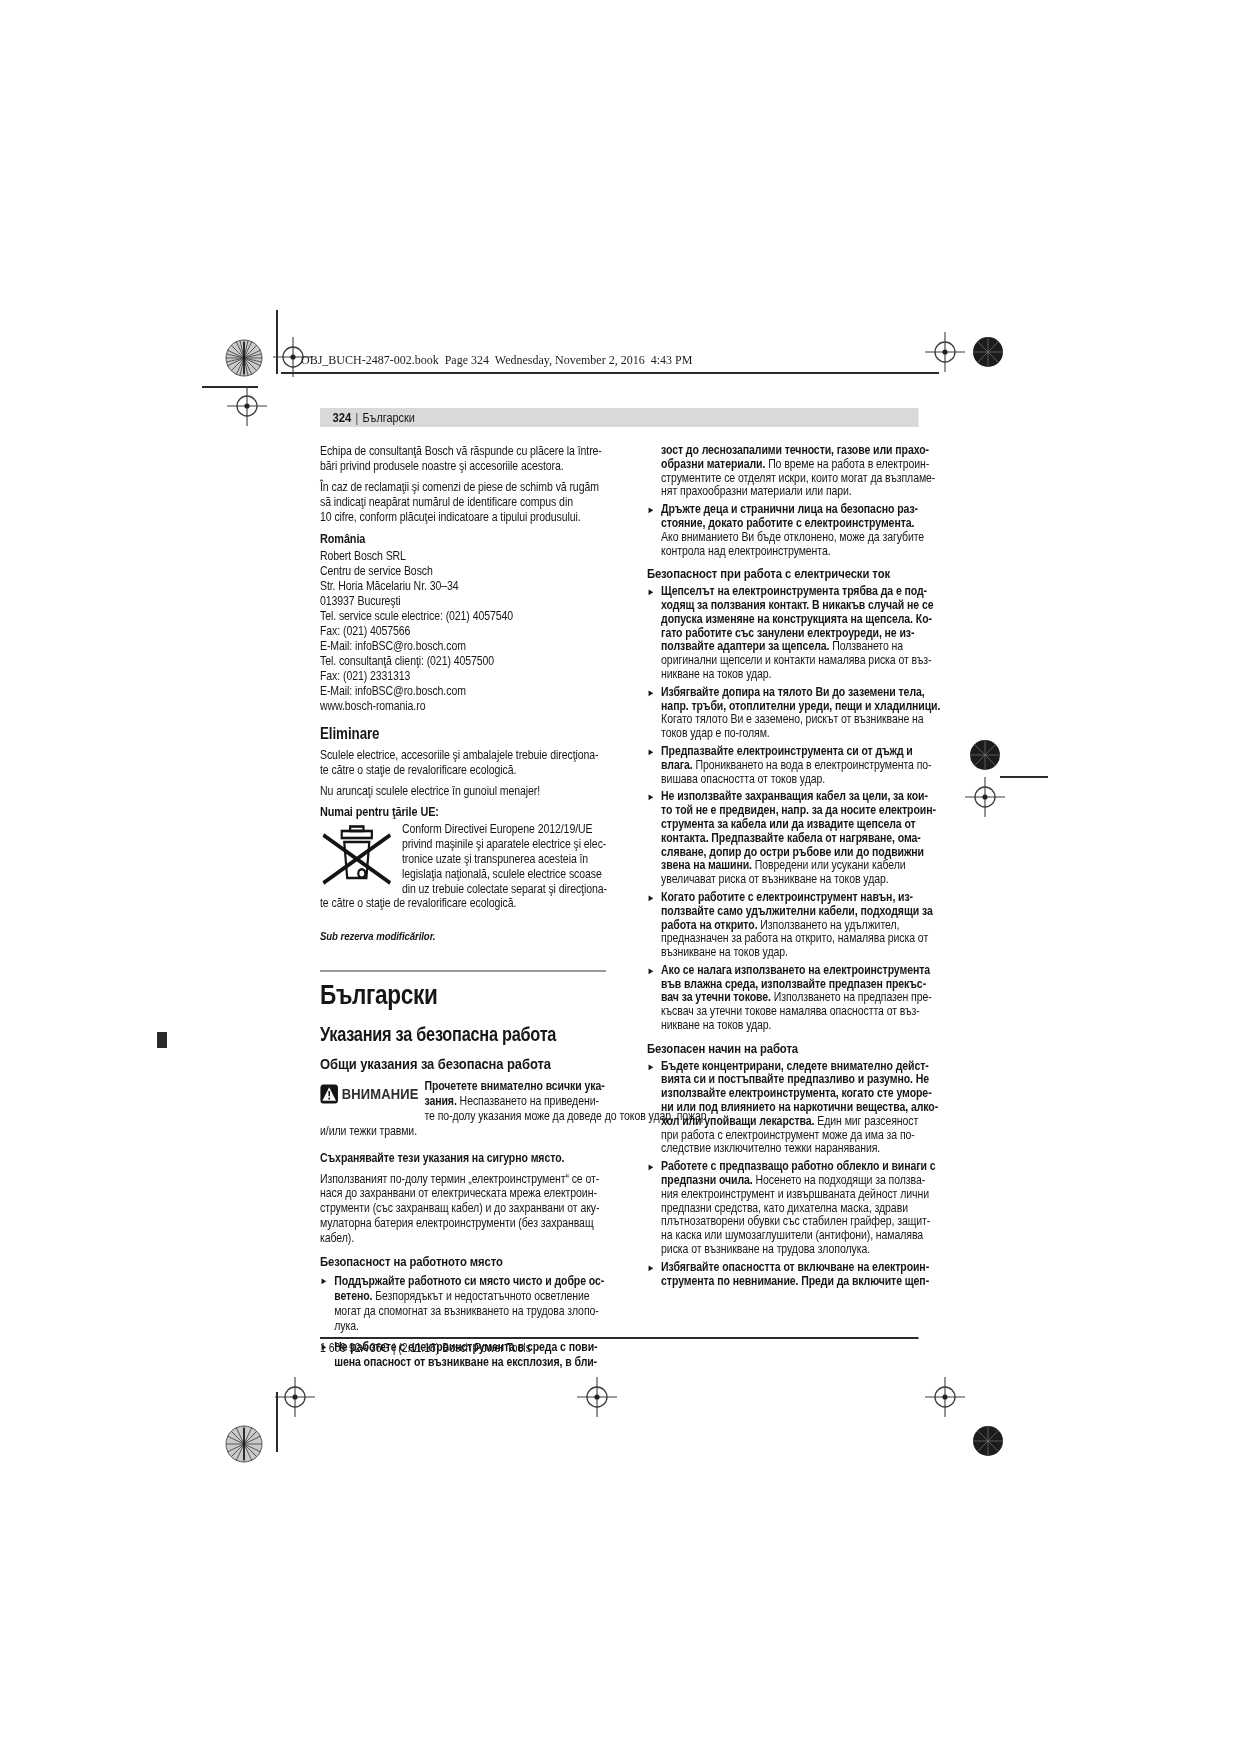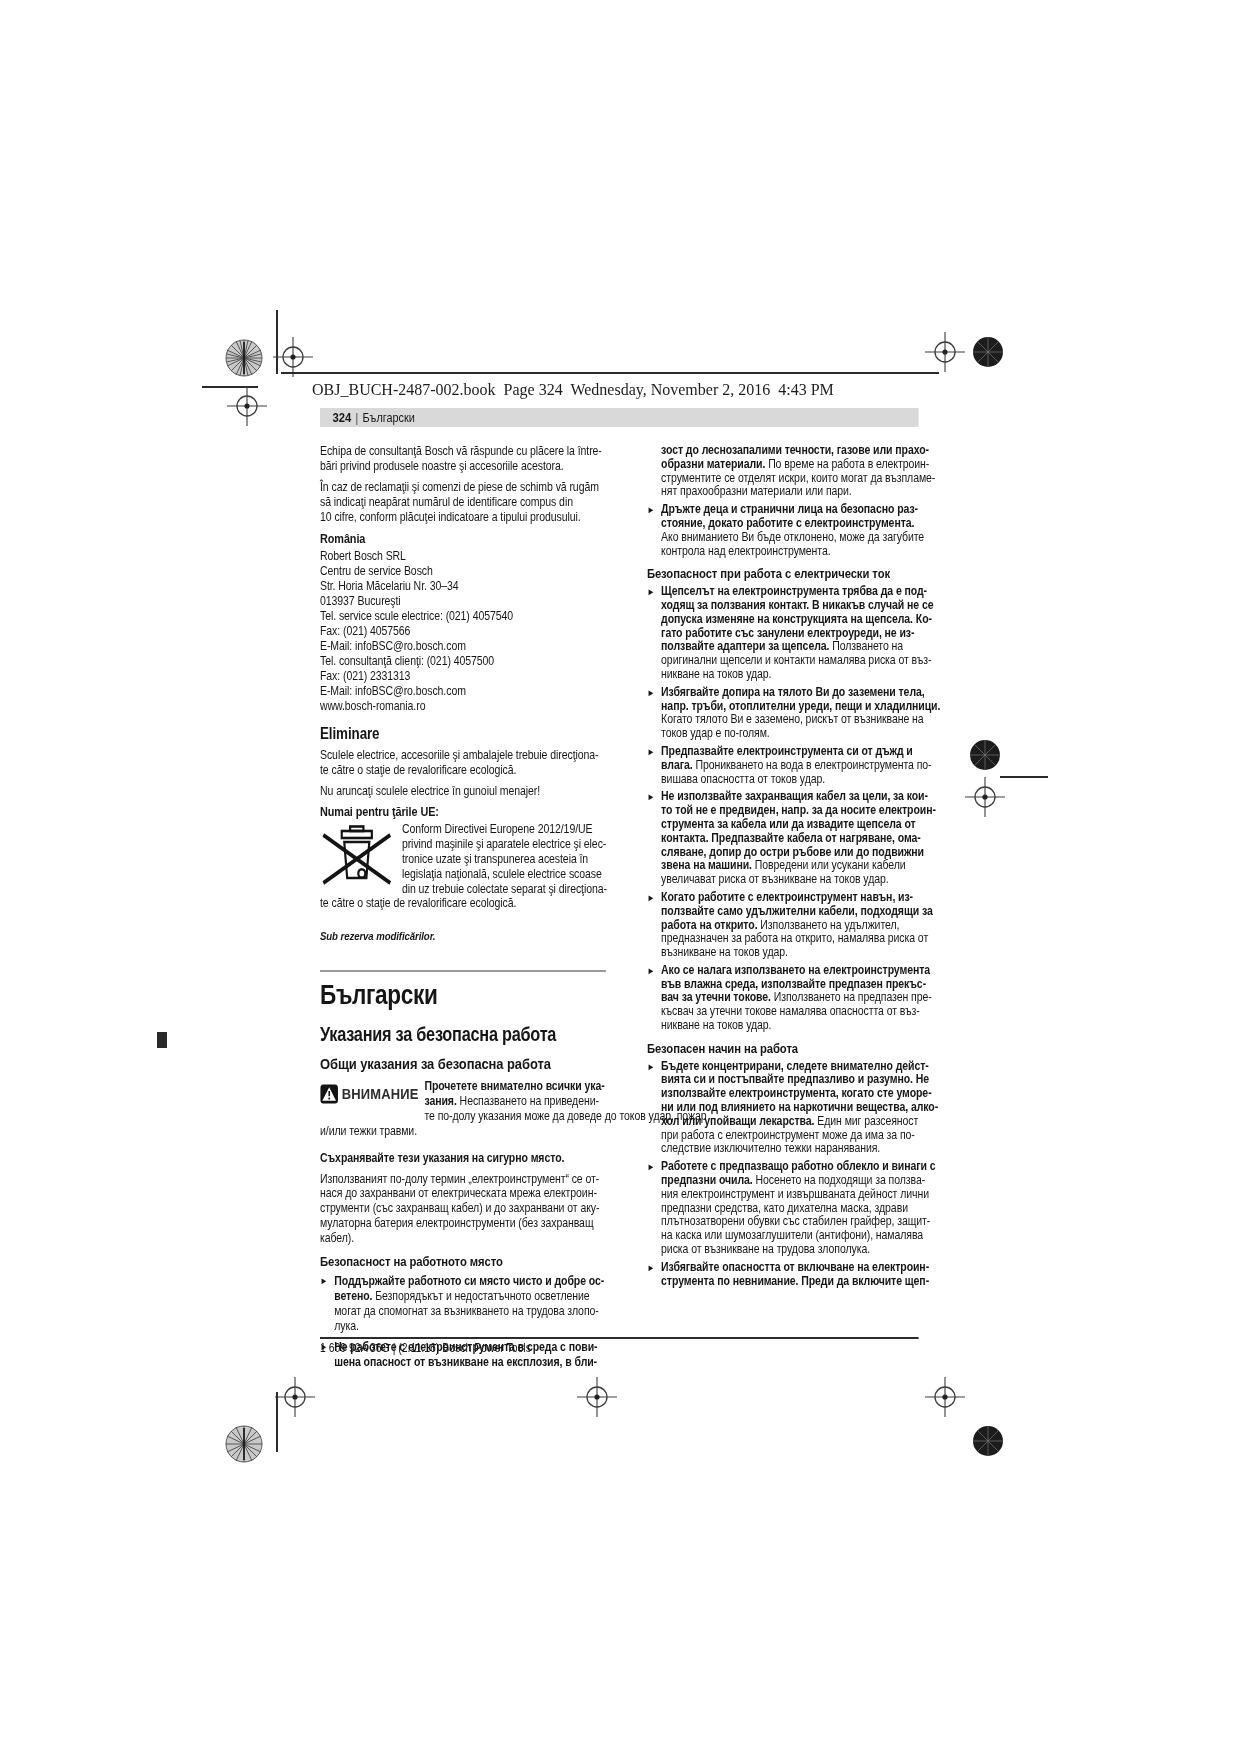--- a/index.html
+++ b/index.html
@@ -5,22 +5,22 @@
   html,body{margin:0;padding:0;background:#ffffff;}
   .page{position:relative;width:1241px;height:1754px;background:#fff;overflow:hidden;
         font-family:"Liberation Sans",sans-serif;color:#161616;}
 
   
   .mark{position:absolute;}
   .vline{width:1.6px;background:#2b2b2b;}
   .hline{height:1.5px;background:#2b2b2b;}
 
   
-  .print-header{position:absolute;left:312px;top:353px;font-family:"Liberation Serif",serif;
-                font-size:16px;color:#1d1d1d;white-space:pre;margin-top:28px;}
+  .print-header{position:absolute;left:301px;top:353px;font-family:"Liberation Serif",serif;
+                font-size:12px;color:#1d1d1d;white-space:pre;}
   .header-rule{position:absolute;left:281px;top:372px;width:658px;height:1.6px;background:#2b2b2b;}
 
   
   .content{position:absolute;left:320px;top:408px;width:736px;height:1160px;
            transform:scaleX(0.836);transform-origin:0 0;}
 
   .pagebar{position:absolute;left:0;top:0;width:716px;height:19px;background:#d9d9d9;
            display:flex;align-items:center;padding:0;box-sizing:border-box;}
   .pagebar .num{font-weight:bold;font-size:13.5px;margin-left:15px;}
   .pagebar .sep{font-size:12.5px;margin:0 5px;color:#444;}

